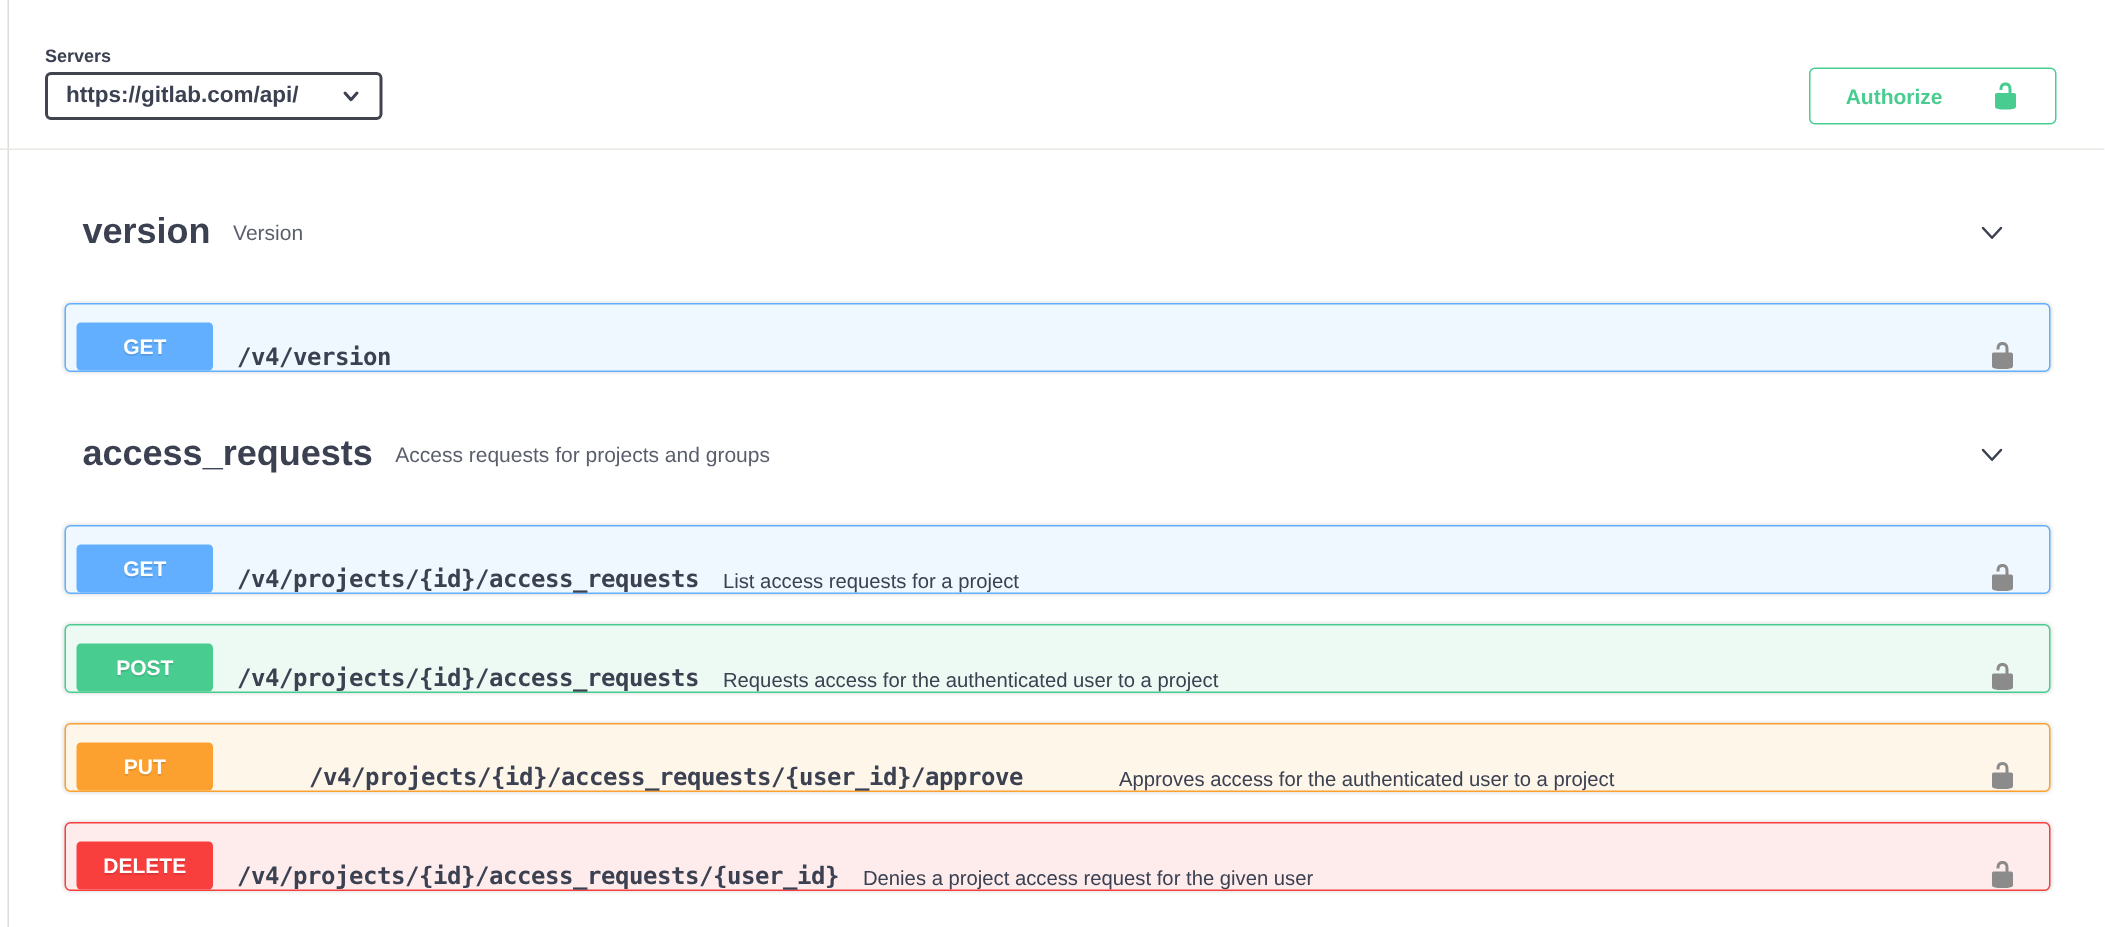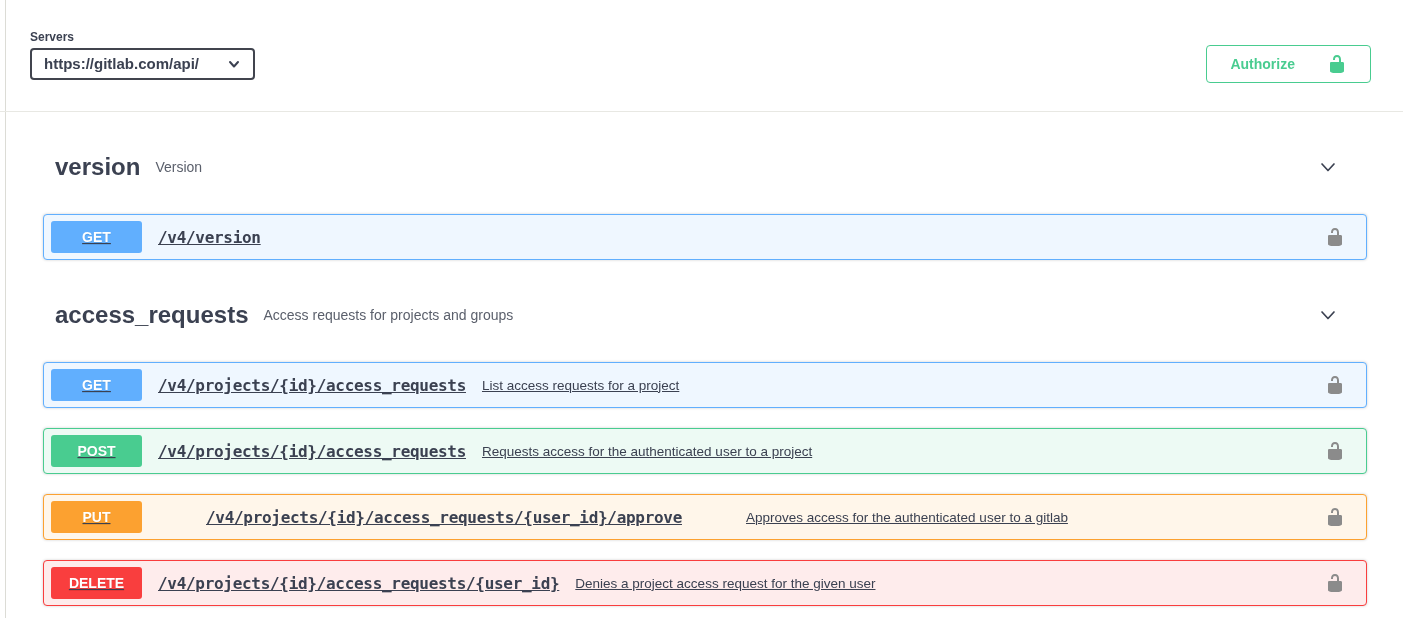--- a/index.html
+++ b/index.html
@@ -13,21 +13,21 @@
     overflow: hidden;
   }
   .left-line {
     position: absolute; left: 5px; top: 0; bottom: 0;
     width: 1px; background: #dcdcd6;
   }
 
   
   .topbar {
     position: relative;
-    height: 112px;
+    height: 100px;
     border-bottom: 1px solid #e8e8e3;
     text-decoration: underline;
   }
   .servers-wrap { position: absolute; left: 30px; top: 30px; }
   .servers-label {
     display: block;
     font-size: 12px; font-weight: bold; color: #3b4151;
     margin-bottom: 4px;
   }
   .server-select {
@@ -63,28 +63,27 @@
   }
   .section-title { font-size: 24px; font-weight: bold; color: #3b4151; }
   .section-desc  { font-size: 14px; color: #5a5f6b; margin-left: 15px; }
   .chevron-btn {
     margin-left: auto; margin-right: 28px;
     background: none; border: none; padding: 0; cursor: pointer;
     display: flex; align-items: center;
   }
 
   .opblock {
-    display: flex; align-items: center;
+    display: flex; align-items: flex-end;
     height: 46px;
     border-radius: 4px;
     border: 1px solid;
     margin-bottom: 20px;
     padding: 0 0 0 7px;
     box-shadow: 0 0 3px rgba(0,0,0,.19);
-    text-decoration: underline;
   }
   .opblock.get    { background: #eff7ff; border-color: #61affe; }
   .opblock.post   { background: #edfaf4; border-color: #49cc90; }
   .opblock.put    { background: #fff6ea; border-color: #fca130; gap: 48px; }
   .opblock.delete { background: #feecec; border-color: #f93e3e; }
 
   .method {
     min-width: 91px; text-align: center;
     padding: 8px 0;
     border: none; border-radius: 3px;
@@ -196,21 +195,21 @@
       <button class="lock-btn">
         <svg width="20" height="20" viewBox="0 0 20 20">
             <path fill="#8b8b8b" d="M15.8 8H14V5.6C14 2.703 12.665 1 10 1 7.334 1 6 2.703 6 5.6V6h2v-.801C8 3.754 8.797 3 10 3c1.203 0 2 .754 2 2.199V8H4c-.553 0-1 .646-1 1.199V17c0 .549.428 1.139.951 1.307l1.197.387C5.672 18.861 6.55 19 7.1 19h5.8c.549 0 1.428-.139 1.951-.307l1.196-.387c.524-.167.953-.757.953-1.306V9.199C17 8.646 16.352 8 15.8 8z"></path>
           </svg>
       </button>
     </div>
 
     <div class="opblock put">
       <button class="method put">PUT</button>
       <span class="path">/v4/projects/{id}/access_requests/{user_id}/approve</span>
-      <span class="desc">Approves access for the authenticated user to a gitlab</span>
+      <span class="desc">Approves access for the authenticated user to a project</span>
       <button class="lock-btn">
         <svg width="20" height="20" viewBox="0 0 20 20">
             <path fill="#8b8b8b" d="M15.8 8H14V5.6C14 2.703 12.665 1 10 1 7.334 1 6 2.703 6 5.6V6h2v-.801C8 3.754 8.797 3 10 3c1.203 0 2 .754 2 2.199V8H4c-.553 0-1 .646-1 1.199V17c0 .549.428 1.139.951 1.307l1.197.387C5.672 18.861 6.55 19 7.1 19h5.8c.549 0 1.428-.139 1.951-.307l1.196-.387c.524-.167.953-.757.953-1.306V9.199C17 8.646 16.352 8 15.8 8z"></path>
           </svg>
       </button>
     </div>
 
     <div class="opblock delete">
       <button class="method delete">DELETE</button>
       <span class="path">/v4/projects/{id}/access_requests/{user_id}</span>

